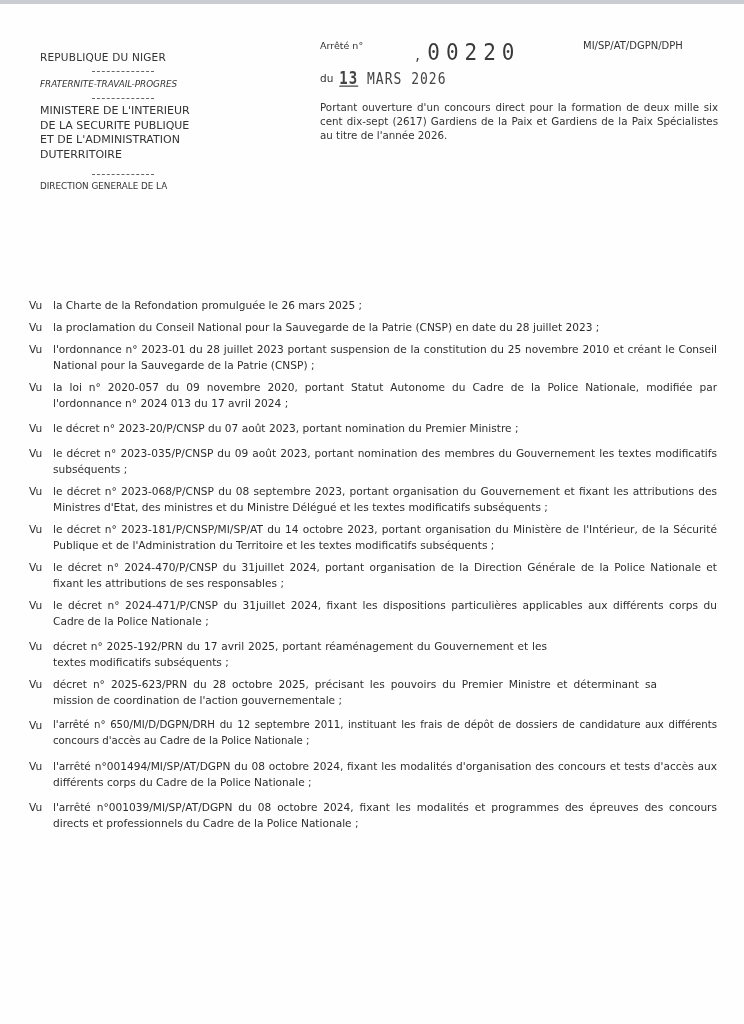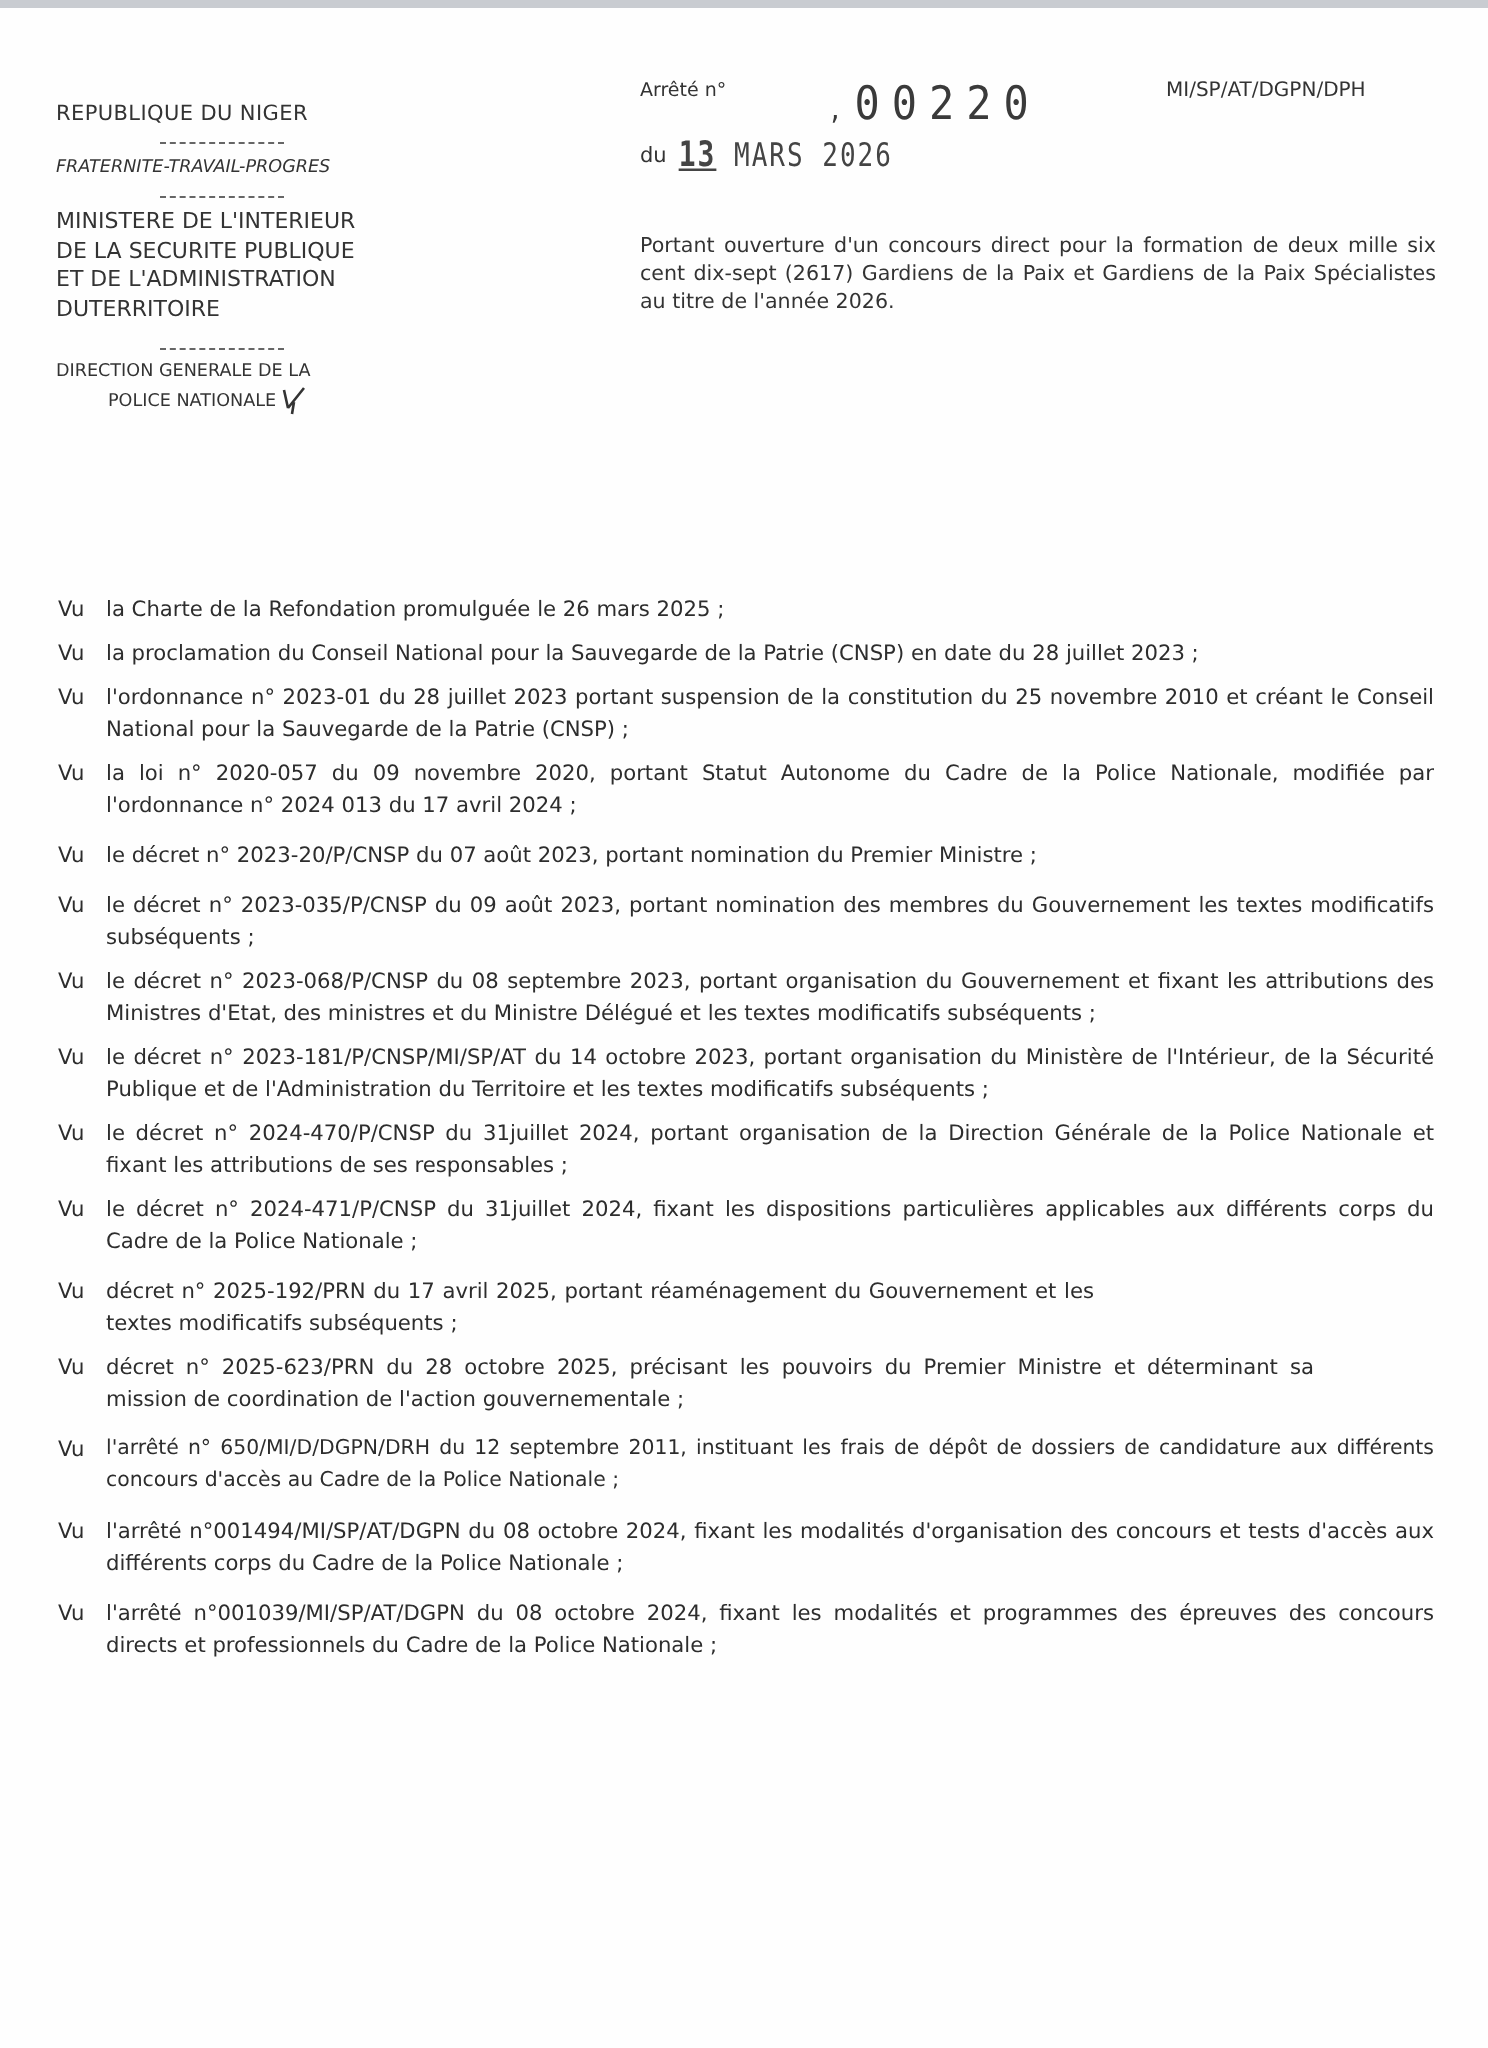--- a/index.html
+++ b/index.html
@@ -6,40 +6,40 @@
   body {
     width: 744px; height: 1024px; overflow: hidden;
     background: #ffffff;
     font-family: "DejaVu Sans", sans-serif;
     color: #2b2b2b;
     position: relative;
   }
   .topbar { position: absolute; left: 0; top: 0; width: 744px; height: 4px; background: #c9ccd1; }
   .page { position: absolute; left: 0; top: 4px; width: 744px; height: 1020px; background: #fefefe; }
 
-  .left-head { position: absolute; left: 28px; top: 46px; width: 200px; font-size: 10.5px; line-height: 15px; color: #333; }
+  .left-head { position: absolute; left: 40px; top: 46px; width: 200px; font-size: 10.5px; line-height: 15px; color: #333; }
   .left-head .rep { letter-spacing: 0.2px; }
   .left-head .sep { width: 62px; border-top: 1px dashed #666; margin: 6px 0 5px 52px; height: 0; }
   .left-head .motto { font-style: italic; font-size: 8.8px; }
   .left-head .ministry { font-size: 11px; line-height: 14.5px; }
   .left-head .dir { font-size: 8.8px; line-height: 12px; }
   .left-head .dir .l2 { padding-left: 26px; }
   .sig { display: inline-block; width: 14px; height: 16px; vertical-align: -5px; margin-left: 2px; }
 
   .right-head { position: absolute; left: 320px; top: 36px; width: 398px; color: #333; }
   .arrete-line { display: flex; align-items: flex-start; height: 26px; font-size: 9.5px; }
   .arrete-label { width: 94px; padding-bottom: 3px; }
   .arrete-num { font-family: "DejaVu Sans Mono", monospace; font-size: 21px; letter-spacing: 6px; color: #3a3a3a; transform: scaleY(1.1); width: 130px; }
   .arrete-num .dot { font-size: 12px; letter-spacing: 0; margin-right: 6px; }
   .arrete-ref { font-size: 10px; padding-bottom: 3px; margin-left: 39px; }
   .date-line { display: flex; align-items: center; margin-top: 2px; font-size: 10.5px; height: 20px; }
   .date-line .du { margin-right: 6px; }
   .date-stamp { font-family: "DejaVu Sans Mono", monospace; font-size: 13px; color: #444; letter-spacing: 1px; transform: scaleY(1.25); }
   .date-stamp .day { font-weight: bold; font-size: 14px; text-decoration: underline; }
-  .portant { margin-top: 28px; font-size: 10.3px; line-height: 14.2px; text-align: justify; }
+  .portant { margin-top: 12px; font-size: 10.3px; line-height: 14.2px; text-align: justify; }
 
   .title { position: absolute; left: 40px; top: 256px; width: 664px; text-align: center; font-weight: bold; font-size: 10.6px; line-height: 15px; text-decoration: underline; color: #222; letter-spacing: -0.1px; }
 
   .vu-list { position: absolute; left: 29px; top: 293px; width: 688px; font-size: 10.6px; line-height: 16px; color: #2d2d2d; }
   .vu { display: flex; text-align: justify; }
   .vu .vu-k { width: 24px; flex-shrink: 0; }
   .vu .vu-t { flex: 1; }
 </style>
 </head>
 <body>
@@ -55,23 +55,20 @@
     <div class="sep"></div>
     <div class="ministry">
       <div>MINISTERE DE L'INTERIEUR</div>
       <div>DE LA SECURITE PUBLIQUE</div>
       <div>ET DE L'ADMINISTRATION</div>
       <div>DUTERRITOIRE</div>
     </div>
     <div class="sep" style="margin-top:12px"></div>
     <div class="dir">
       <div>DIRECTION GENERALE DE LA</div>
-      <div class="l2"><span>POLICE NATIONALE</span><svg class="sig" viewBox="0 0 14 16">
-            <path d="M2 3 L4 12 M4 12 L12 2 M7 9 L6 15" stroke="#333" stroke-width="1.3" fill="none"></path>
-          </svg></div>
     </div>
   </div>
 
   <div class="right-head">
     <div class="arrete-line">
       <span class="arrete-label">Arrêté n°</span>
       <span class="arrete-num"><span class="dot">,</span><span>00220</span></span>
       <span class="arrete-ref">MI/SP/AT/DGPN/DPH</span>
     </div>
     <div class="date-line">

